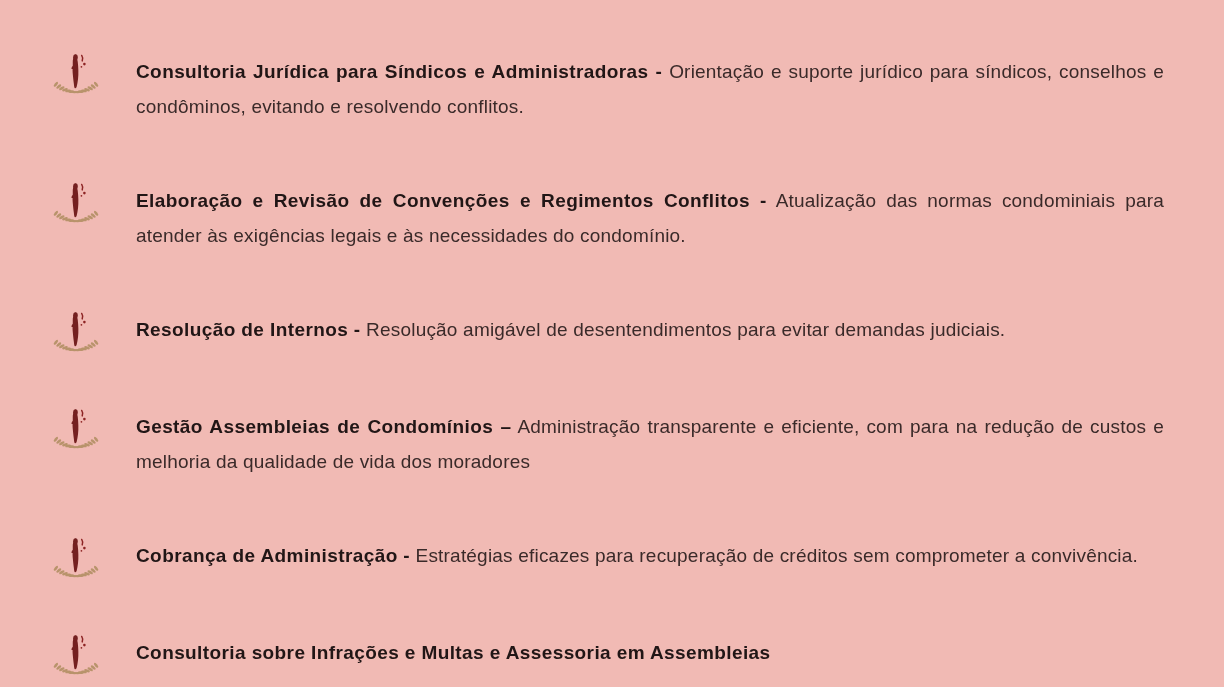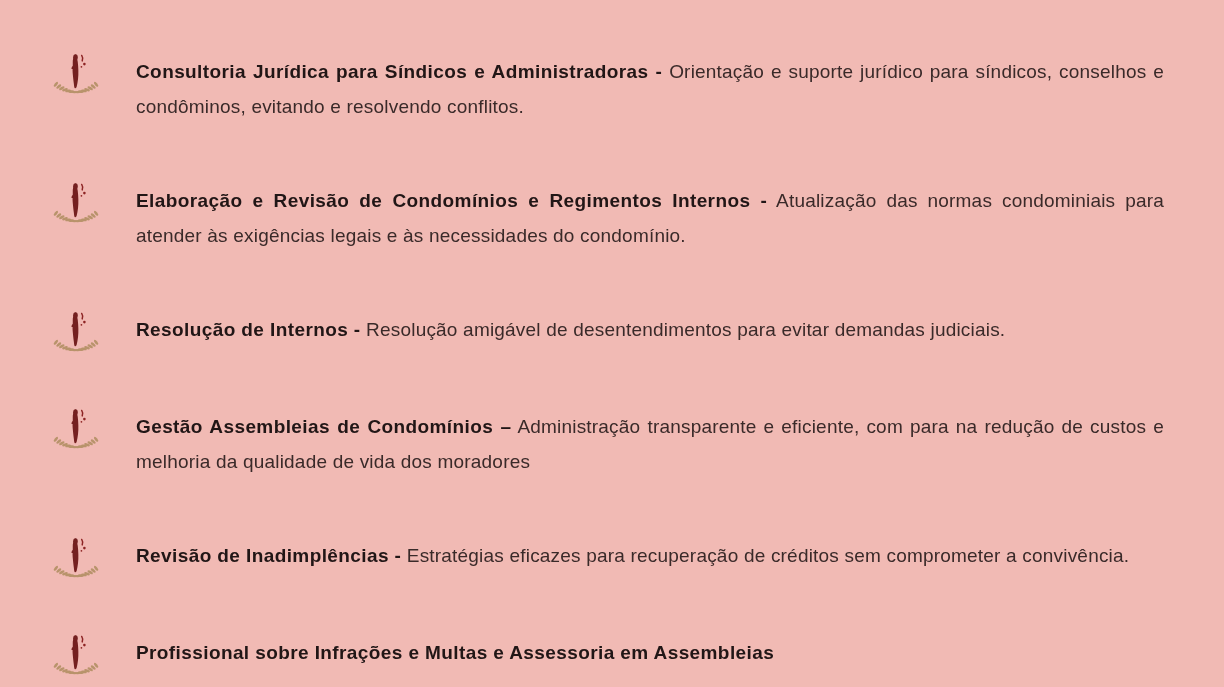--- a/index.html
+++ b/index.html
@@ -114,21 +114,21 @@
     </p>
   </div>
 
   <div class="service-item">
     <span class="icon-wrap">
       <svg>
           <use href="#sym-justice-laurel"></use>
         </svg>
     </span>
     <p class="service-text">
-      <strong>Elaboração e Revisão de Condomínios e Regimentos Internos -</strong>
+      <strong>Elaboração e Revisão de Convenções e Regimentos Conflitos -</strong>
       <span>Atualização das normas condominiais para atender às exigências legais e às necessidades do condomínio.</span>
     </p>
   </div>
 
   <div class="service-item">
     <span class="icon-wrap">
       <svg>
           <use href="#sym-justice-laurel"></use>
         </svg>
     </span>
@@ -150,29 +150,29 @@
     </p>
   </div>
 
   <div class="service-item">
     <span class="icon-wrap">
       <svg>
           <use href="#sym-justice-laurel"></use>
         </svg>
     </span>
     <p class="service-text">
-      <strong>Revisão de Inadimplências -</strong>
+      <strong>Cobrança de Administração -</strong>
       <span>Estratégias eficazes para recuperação de créditos sem comprometer a convivência.</span>
     </p>
   </div>
 
   <div class="service-item">
     <span class="icon-wrap">
       <svg>
           <use href="#sym-justice-laurel"></use>
         </svg>
     </span>
     <p class="service-text">
-      <strong>Profissional sobre Infrações e Multas e Assessoria em Assembleias</strong><span></span>
+      <strong>Consultoria sobre Infrações e Multas e Assessoria em Assembleias</strong><span></span>
     </p>
   </div>
 
 </main>
 
 </body></html>

